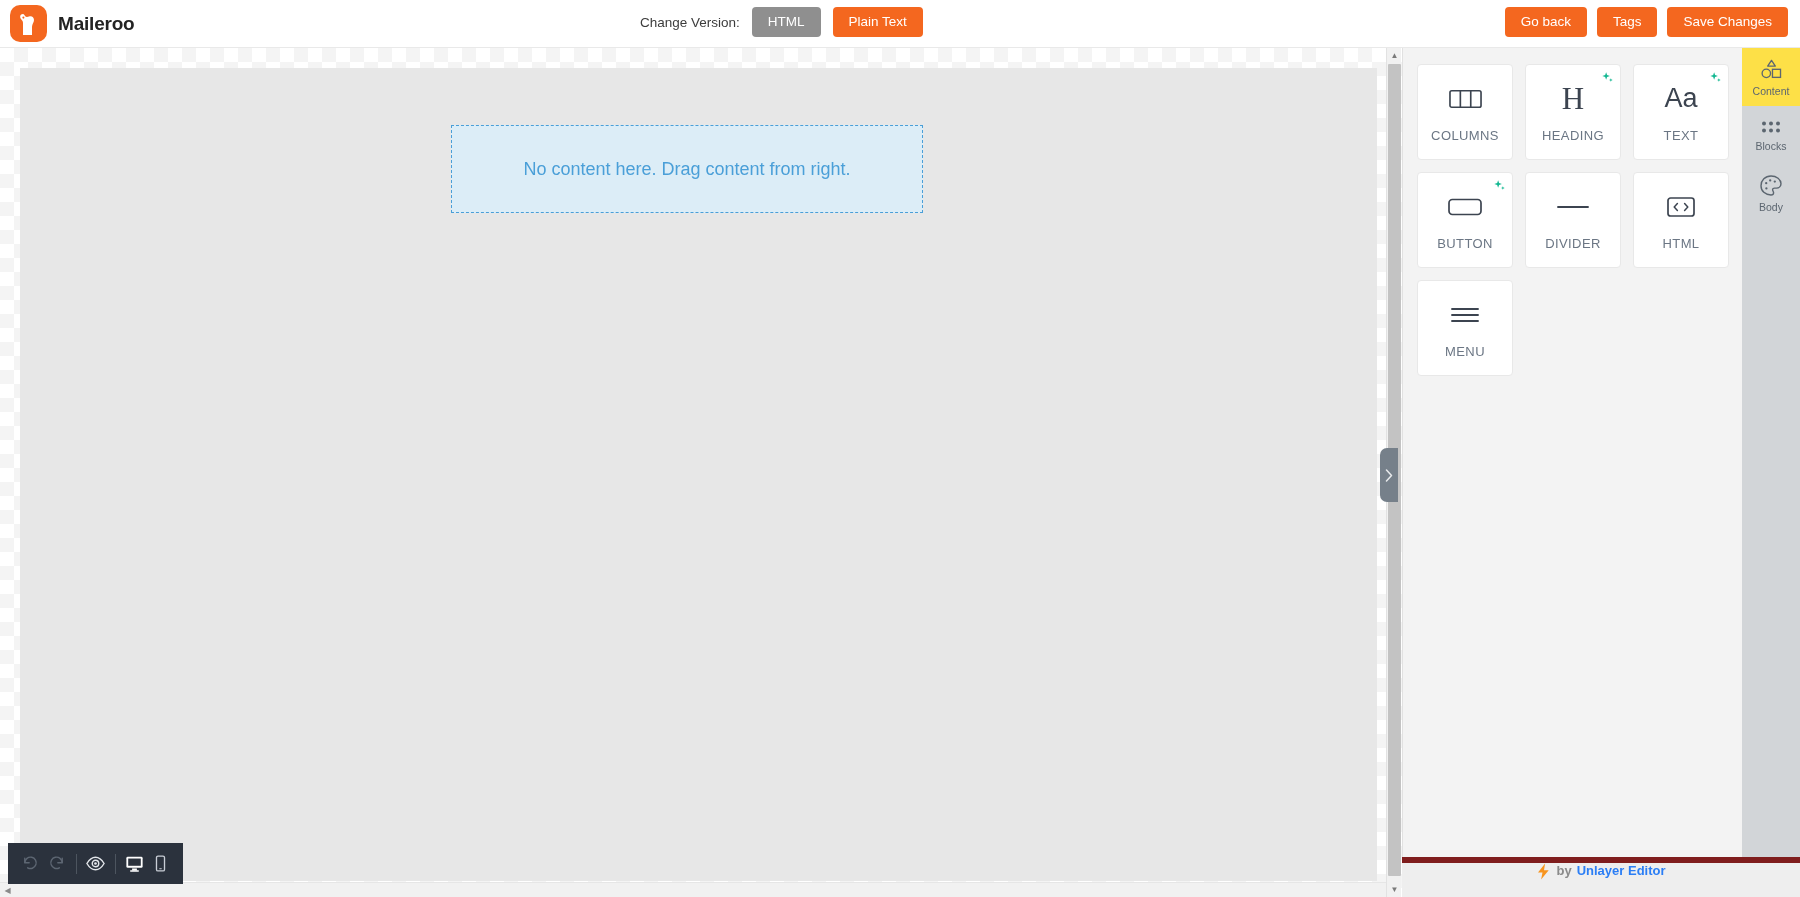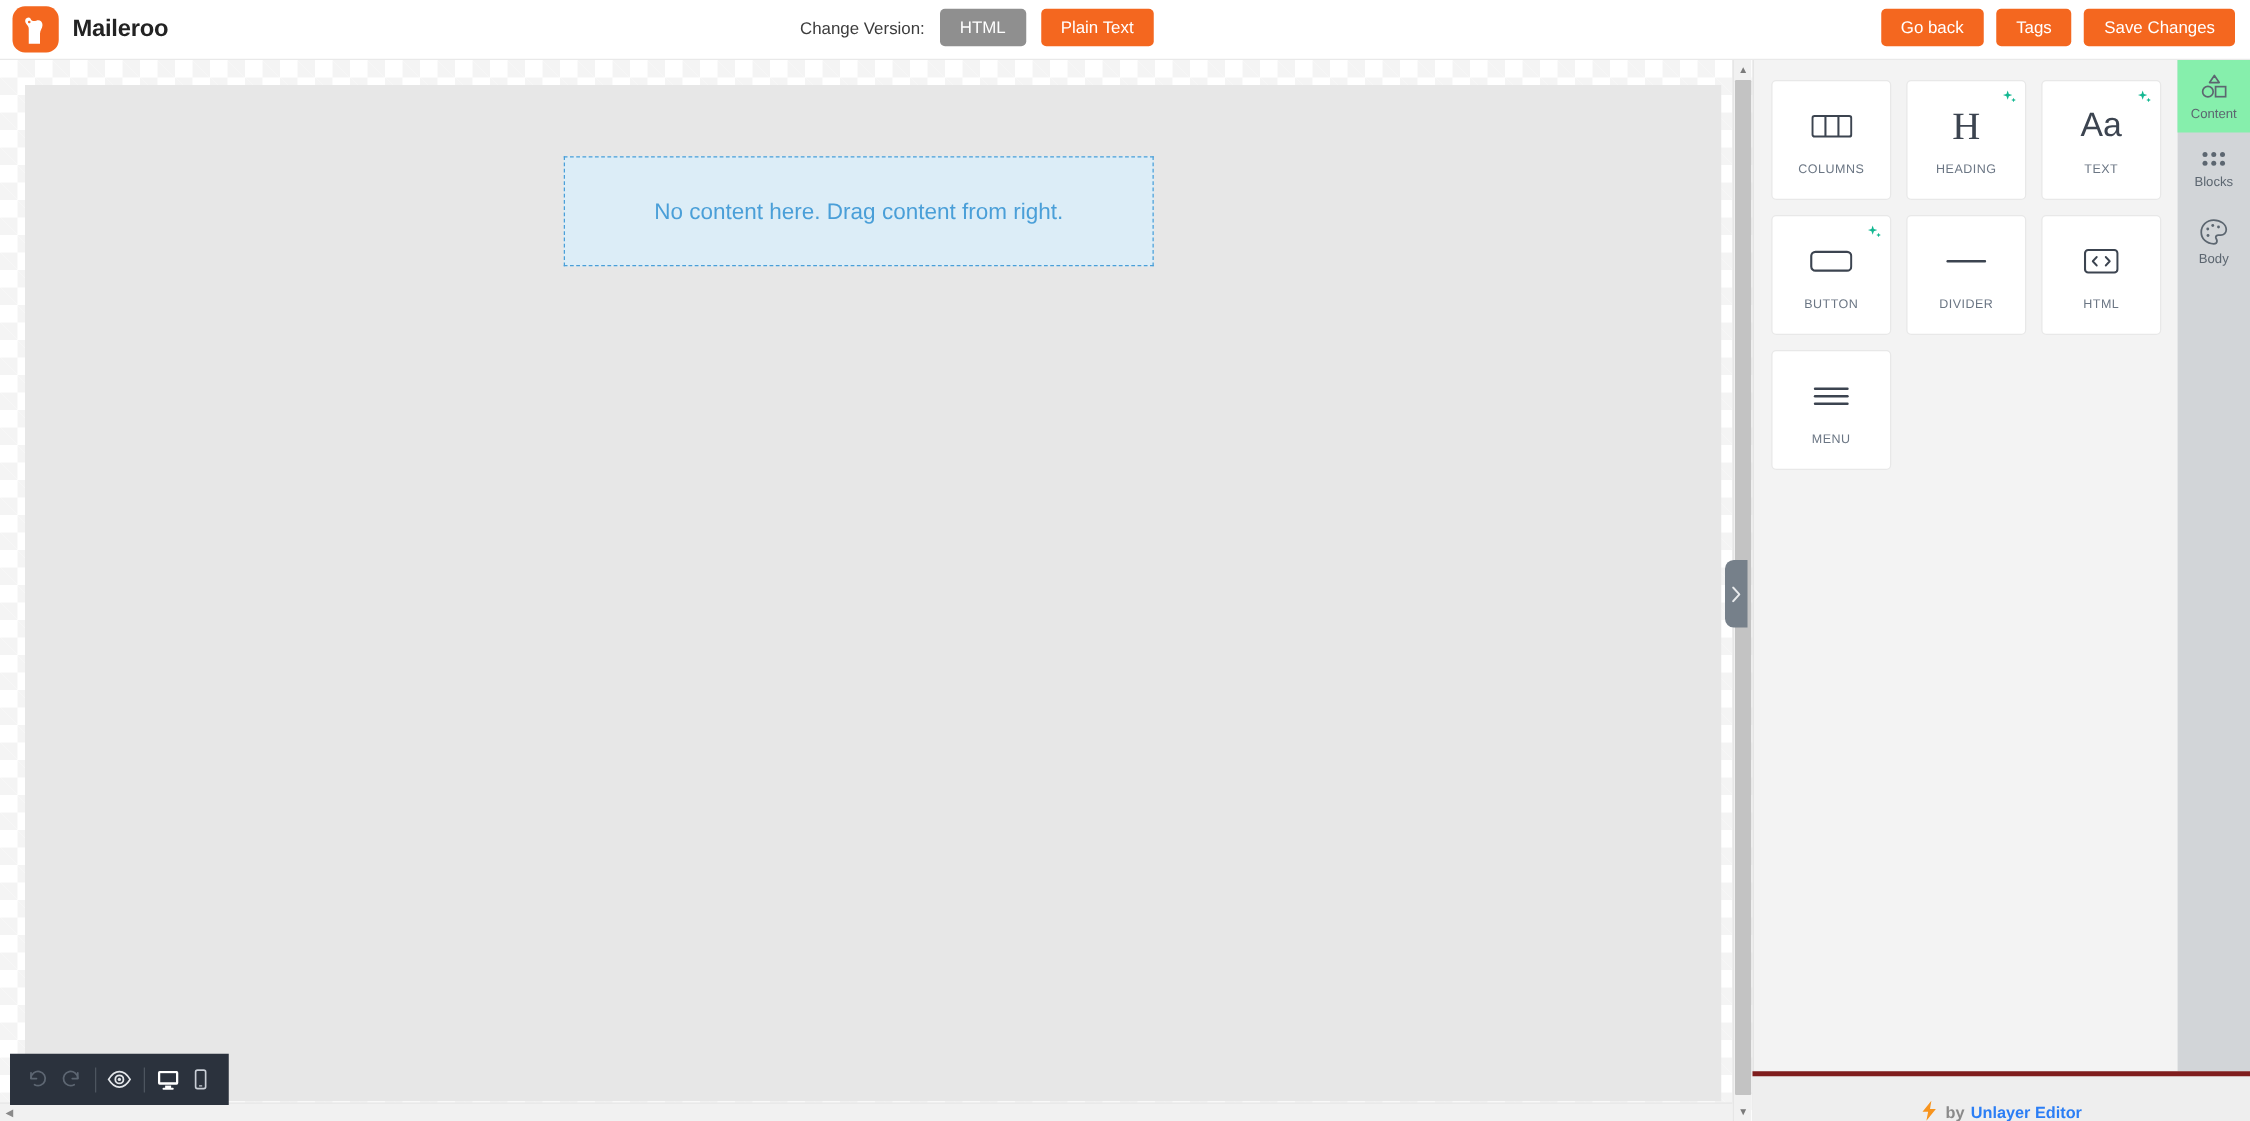--- a/index.html
+++ b/index.html
@@ -253,21 +253,21 @@
     cursor: grab;
   }
   .tile-icon {
     height: 34px;
     display: flex;
     align-items: center;
     justify-content: center;
     color: #3c4450;
   }
   .tile-label {
-    font-size: 10px;
+    font-size: 13px;
     color: #6b7684;
     letter-spacing: 0.4px;
   }
   .sparkle {
     position: absolute;
     top: 6px; right: 6px;
     width: 14px; height: 14px;
   }
 
   .serif-glyph {
@@ -290,37 +290,37 @@
     width: 58px;
     height: 58px;
     display: flex;
     flex-direction: column;
     align-items: center;
     justify-content: center;
     gap: 4px;
     cursor: pointer;
     color: #5c6670;
   }
-  .rail-tab.active { background: #86efac; text-align: center; }
+  .rail-tab.active { background: #fde047; text-align: center; }
   .rail-label {
     font-size: 10.5px;
     color: #5c6670;
   }
 
   
   .panel-footer {
     position: absolute;
     left: 1402px;
     bottom: 0;
     width: 398px;
     height: 40px;
     background: #eeeeee;
-    border-top: 4px solid #7f1d1d;
-    display: flex;
-    align-items: flex-end;
+    border-top: 6px solid #7f1d1d;
+    display: flex;
+    align-items: flex-start;
     justify-content: center;
     gap: 5px;
     z-index: 60;
     font-size: 13px;
   }
   .footer-by { color: #8a8a8a; font-weight: bold; }
   .footer-link { color: #2b7ef5; font-weight: bold; text-decoration: none; cursor: pointer; }
 </style>
 </head>
 <body>

